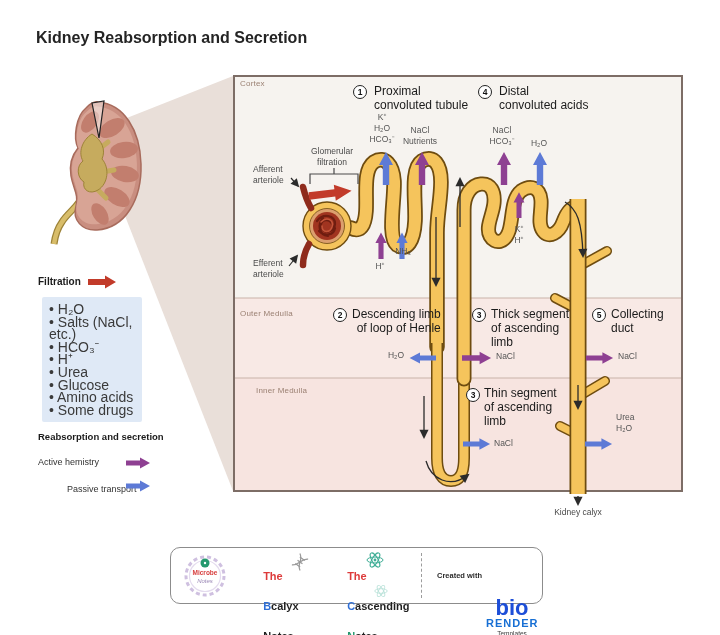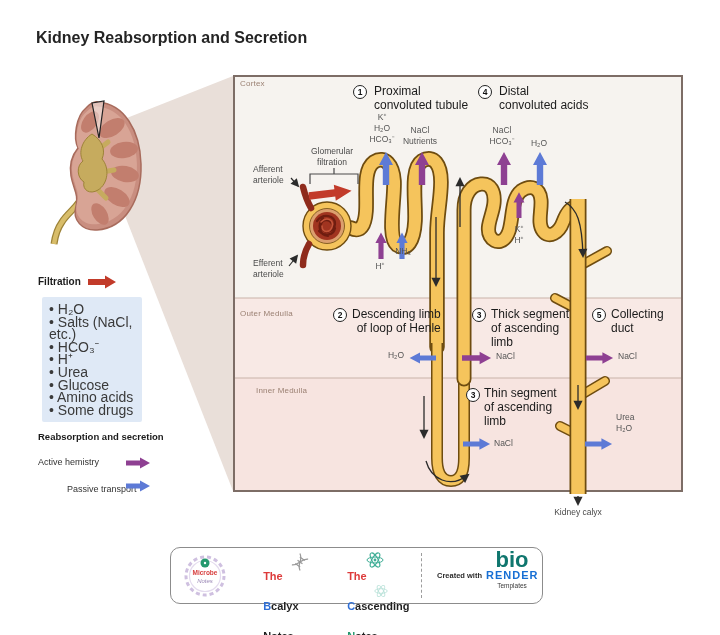--- a/index.html
+++ b/index.html
@@ -23,21 +23,21 @@
   .footer-bar{position:absolute;left:170px;top:547px;width:373px;height:57px;background:#fff;
               border:1.6px solid #8c8c8c;border-radius:10px;box-sizing:border-box;}
   .flogo{position:absolute;font-weight:bold;font-size:11px;line-height:15px;color:#1f1f1f;white-space:pre;}
   .red{color:#dd3b3b;text-align:right;} .blu{color:#2f6fd6;} .grn{color:#25986e;}
   .microbe-name{position:absolute;left:183px;top:569px;width:44px;text-align:center;
                 font-size:6.5px;font-weight:bold;color:#d84040;}
   .microbe-notes{position:absolute;left:183px;top:578px;width:44px;text-align:center;
                  font-size:6px;font-style:italic;color:#9a87b5;}
   .created{position:absolute;left:437px;top:571px;font-size:7.5px;font-weight:bold;color:#2b2b2b;}
   .bio-col{position:absolute;left:486px;top:550px;width:52px;text-align:center;}
-  .bio-word{font-size:22px;font-weight:800;color:#0f766e;line-height:20px;}
+  .bio-word{font-size:22px;font-weight:800;color:#1d4ed8;line-height:20px;margin-top:48px;}
   .bio-render{font-size:11px;font-weight:bold;color:#176fd4;letter-spacing:1px;line-height:11px;}
   .bio-templates{font-size:6.5px;color:#3a3a3a;line-height:10px;}
   .divider{position:absolute;left:421px;top:553px;height:45px;border-left:1.5px dashed #9c9c9c;}
 </style>
 </head>
 <body>
 
 <div class="title">Kidney Reabsorption and Secretion</div>
 
 <svg class="abs" style="left:0;top:0;" width="720" height="635">

